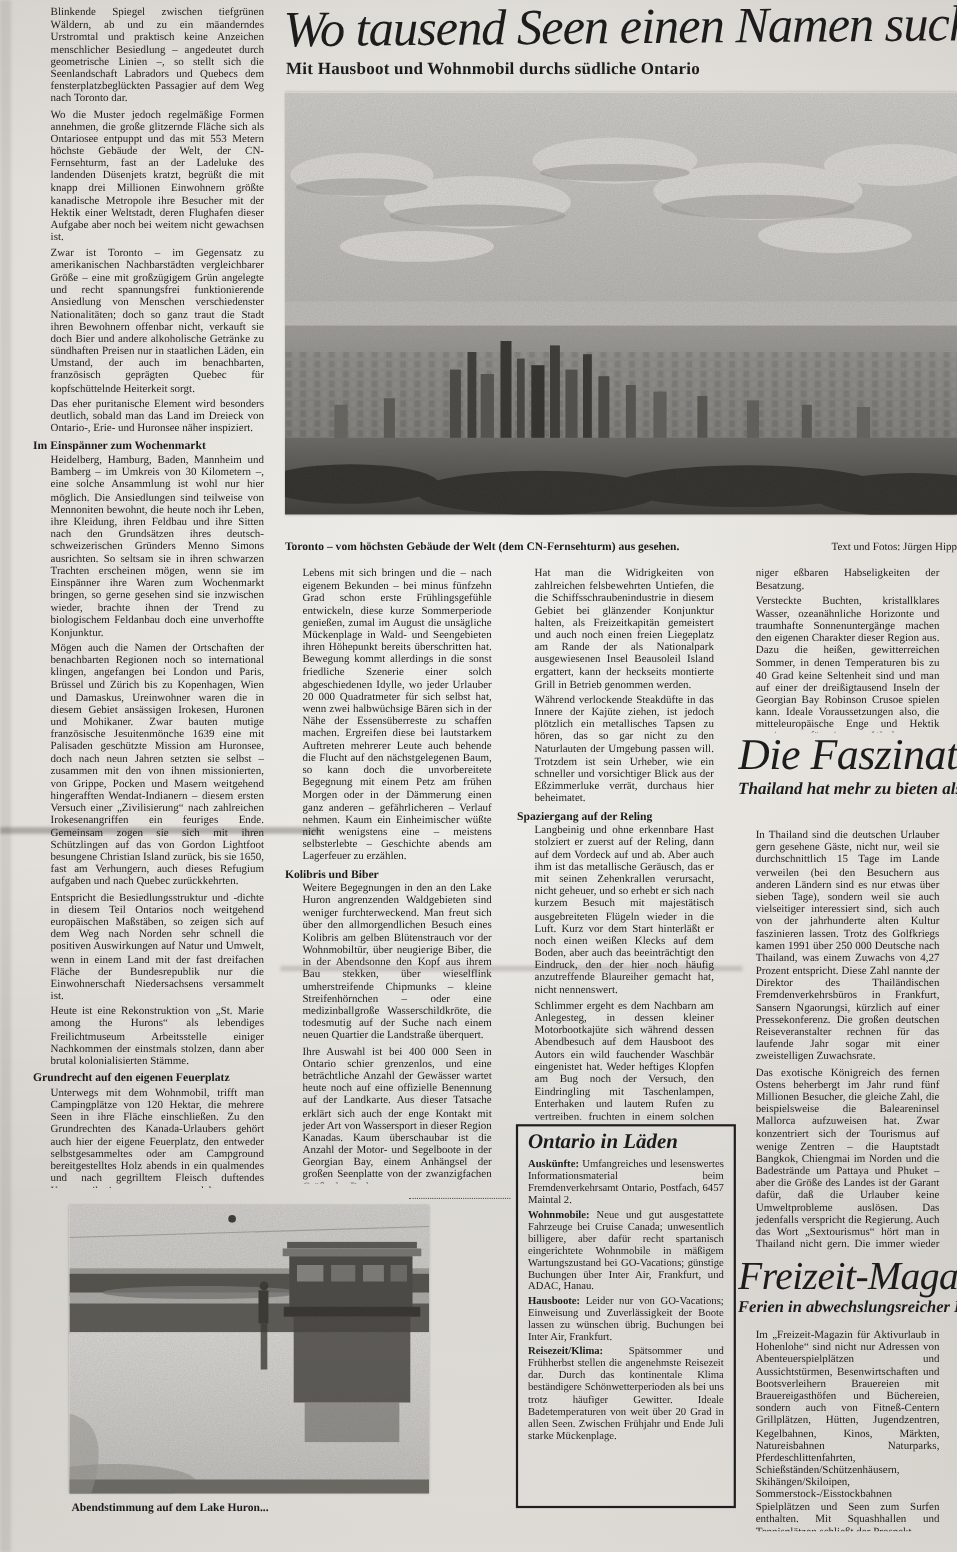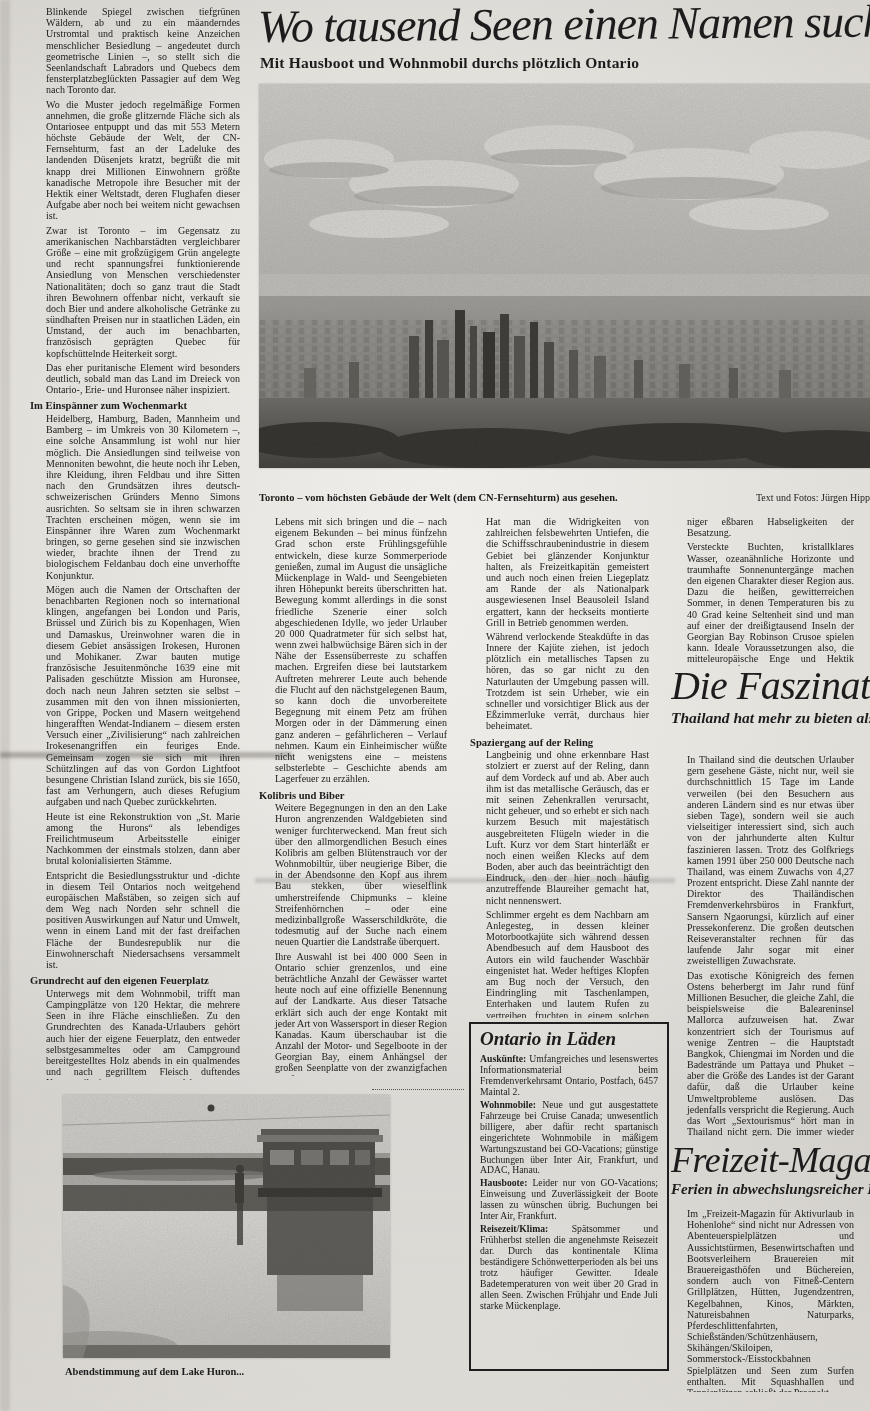--- a/index.html
+++ b/index.html
@@ -39,30 +39,30 @@
 <div class="page">
 
   <section class="col" style="left:30px;top:6px;width:226px;height:1074px;">
       <p class="para">Blinkende Spiegel zwischen tiefgrünen Wäldern, ab und zu ein mäanderndes Urstromtal und praktisch keine Anzeichen menschlicher Besiedlung – angedeutet durch geometrische Linien –, so stellt sich die Seenlandschaft Labradors und Quebecs dem fensterplatzbeglückten Passagier auf dem Weg nach Toronto dar.</p>
       <p class="para">Wo die Muster jedoch regelmäßige Formen annehmen, die große glitzernde Fläche sich als Ontariosee entpuppt und das mit 553 Metern höchste Gebäude der Welt, der CN-Fernsehturm, fast an der Ladeluke des landenden Düsenjets kratzt, begrüßt die mit knapp drei Millionen Einwohnern größte kanadische Metropole ihre Besucher mit der Hektik einer Weltstadt, deren Flughafen dieser Aufgabe aber noch bei weitem nicht gewachsen ist.</p>
       <p class="para">Zwar ist Toronto – im Gegensatz zu amerikanischen Nachbarstädten vergleichbarer Größe – eine mit großzügigem Grün angelegte und recht spannungsfrei funktionierende Ansiedlung von Menschen verschiedenster Nationalitäten; doch so ganz traut die Stadt ihren Bewohnern offenbar nicht, verkauft sie doch Bier und andere alkoholische Getränke zu sündhaften Preisen nur in staatlichen Läden, ein Umstand, der auch im benachbarten, französisch geprägten Quebec für kopfschüttelnde Heiterkeit sorgt.</p>
       <p class="para">Das eher puritanische Element wird besonders deutlich, sobald man das Land im Dreieck von Ontario-, Erie- und Huronsee näher inspiziert.</p>
       <h3 class="subhead">Im Einspänner zum Wochenmarkt</h3>
       <p class="para">Heidelberg, Hamburg, Baden, Mannheim und Bamberg – im Umkreis von 30 Kilometern –, eine solche Ansammlung ist wohl nur hier möglich. Die Ansiedlungen sind teilweise von Mennoniten bewohnt, die heute noch ihr Leben, ihre Kleidung, ihren Feldbau und ihre Sitten nach den Grundsätzen ihres deutsch-schweizerischen Gründers Menno Simons ausrichten. So seltsam sie in ihren schwarzen Trachten erscheinen mögen, wenn sie im Einspänner ihre Waren zum Wochenmarkt bringen, so gerne gesehen sind sie inzwischen wieder, brachte ihnen der Trend zu biologischem Feldanbau doch eine unverhoffte Konjunktur.</p>
       <p class="para">Mögen auch die Namen der Ortschaften der benachbarten Regionen noch so international klingen, angefangen bei London und Paris, Brüssel und Zürich bis zu Kopenhagen, Wien und Damaskus, Ureinwohner waren die in diesem Gebiet ansässigen Irokesen, Huronen und Mohikaner. Zwar bauten mutige französische Jesuitenmönche 1639 eine mit Palisaden geschützte Mission am Huronsee, doch nach neun Jahren setzten sie selbst – zusammen mit den von ihnen missionierten, von Grippe, Pocken und Masern weitgehend hingerafften Wendat-Indianern – diesem ersten Versuch einer „Zivilisierung“ nach zahlreichen Irokesenangriffen ein feuriges Ende. Gemeinsam zogen sie sich mit ihren Schützlingen auf das von Gordon Lightfoot besungene Christian Island zurück, bis sie 1650, fast am Verhungern, auch dieses Refugium aufgaben und nach Quebec zurückkehrten.</p>
+      <p class="para">Entspricht die Besiedlungsstruktur und -dichte in diesem Teil Ontarios noch weitgehend europäischen Maßstäben, so zeigen sich auf dem Weg nach Norden sehr schnell die positiven Auswirkungen auf Natur und Umwelt, wenn in einem Land mit der fast dreifachen Fläche der Bundesrepublik nur die Einwohnerschaft Niedersachsens versammelt ist.</p>
       <p class="para">Heute ist eine Rekonstruktion von „St. Marie among the Hurons“ als lebendiges Freilichtmuseum Arbeitsstelle einiger Nachkommen der einstmals stolzen, dann aber brutal kolonialisierten Stämme.</p>
-      <p class="para">Entspricht die Besiedlungsstruktur und -dichte in diesem Teil Ontarios noch weitgehend europäischen Maßstäben, so zeigen sich auf dem Weg nach Norden sehr schnell die positiven Auswirkungen auf Natur und Umwelt, wenn in einem Land mit der fast dreifachen Fläche der Bundesrepublik nur die Einwohnerschaft Niedersachsens versammelt ist.</p>
       <h3 class="subhead">Grundrecht auf den eigenen Feuerplatz</h3>
       <p class="para">Unterwegs mit dem Wohnmobil, trifft man Campingplätze von 120 Hektar, die mehrere Seen in ihre Fläche einschließen. Zu den Grundrechten des Kanada-Urlaubers gehört auch hier der eigene Feuerplatz, den entweder selbstgesammeltes oder am Campground bereitgestelltes Holz abends in ein qualmendes und nach gegrilltem Fleisch duftendes Kommunikationszentrum verwandelt.</p>
       <p class="para">Es wird spürbar, wie intensiv die von strengen Wintern geplagten Kanadier, bei denen auch noch Temperaturen um minus dreißig Grad keine Beeinträchtigung des normalen</p>
     </section>
 
   <header class="headline-block" style="left:258px;top:3px;width:612px;height:80px;">
     <h1 class="headline-main">Wo tausend Seen einen Namen suchen</h1>
-    <div class="subheadline-main">Mit Hausboot und Wohnmobil durchs plötzlich Ontario</div>
+    <div class="subheadline-main">Mit Hausboot und Wohnmobil durchs südliche Ontario</div>
   </header>
 
   <figure class="photo" style="left:259px;top:84px;width:611px;height:384px;">
     <svg width="611" height="384" viewBox="0 0 611 384" xmlns="http://www.w3.org/2000/svg">
       <defs>
         <linearGradient id="skyG" x1="0" y1="0" x2="0" y2="1">
           <stop offset="0" stop-color="#d8d6d1"></stop>
             <stop offset="1" stop-color="#bfbdb8"></stop>
         </linearGradient>
         <linearGradient id="cityG" x1="0" y1="0" x2="0" y2="1">

